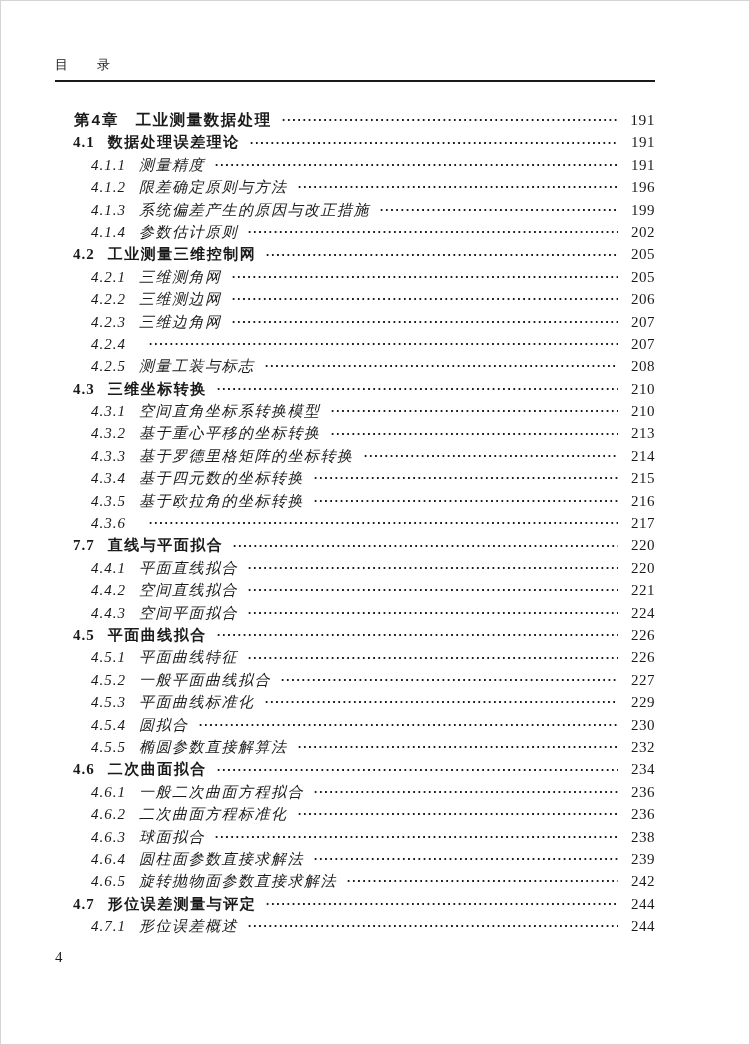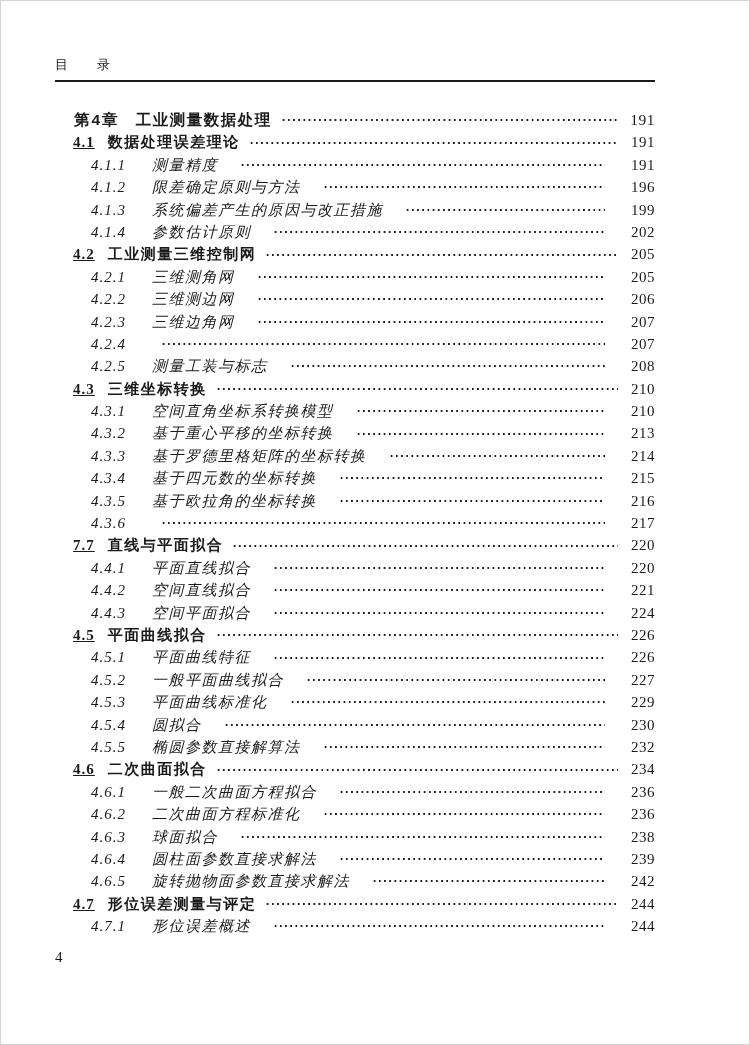--- a/index.html
+++ b/index.html
@@ -70,28 +70,27 @@
     font-weight: 700;
     font-size: 15.5px;
   }
   .level-0 .num { margin-right: 16px; letter-spacing: 2px; margin-left: 19px; }
   
   .level-1 {
     font-family: "Liberation Serif", serif;
     font-weight: 700;
     padding-left: 18px;
   }
-  .level-1 .num { margin-right: 13px; text-decoration: underline; }
+  .level-1 .num { margin-right: 13px; }
   
   .level-2 {
     font-family: "Liberation Serif", serif;
     font-style: italic;
     font-weight: 400;
     padding-left: 36px;
-    gap: 13px;
   }
   .level-2 .num { margin-right: 13px; }
   .page-footer {
     margin-top: 12px;
     font-size: 15px;
     font-family: "Liberation Serif", serif;
   }
 </style>
 </head>
 <body>

